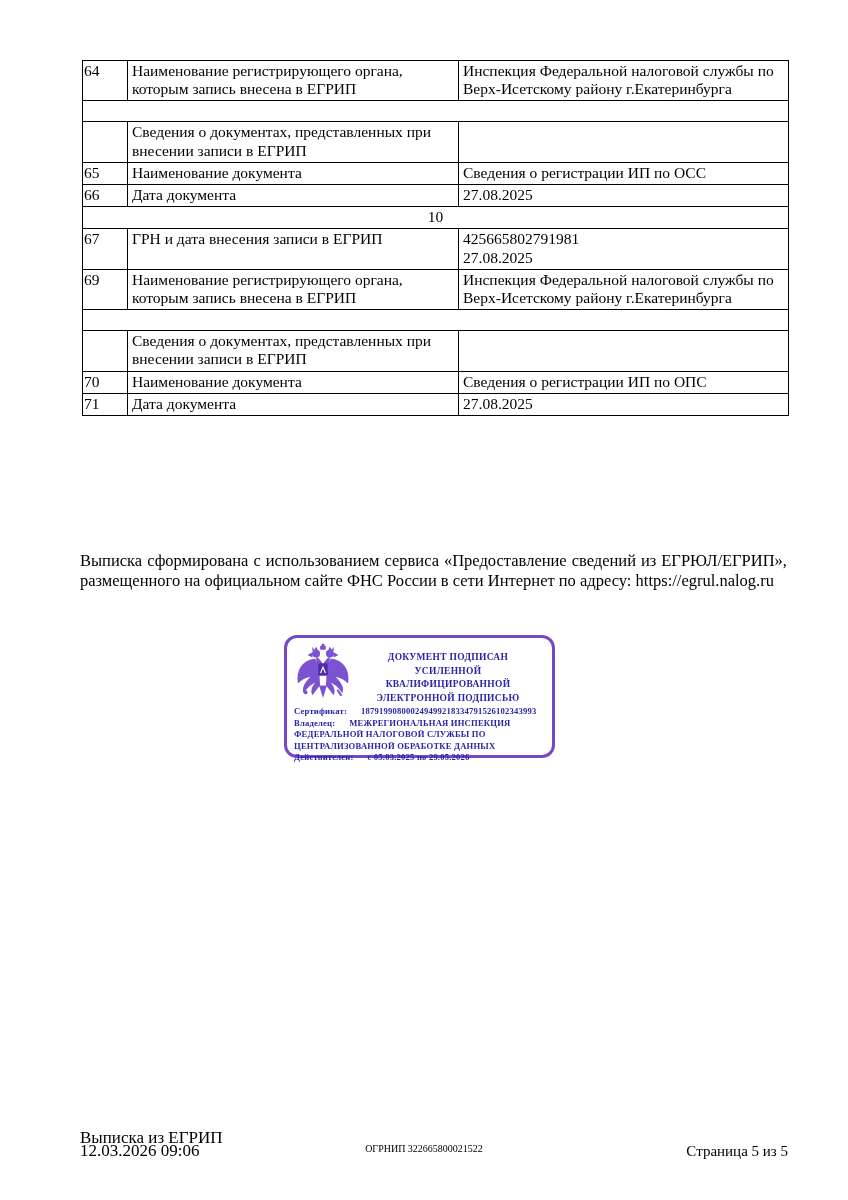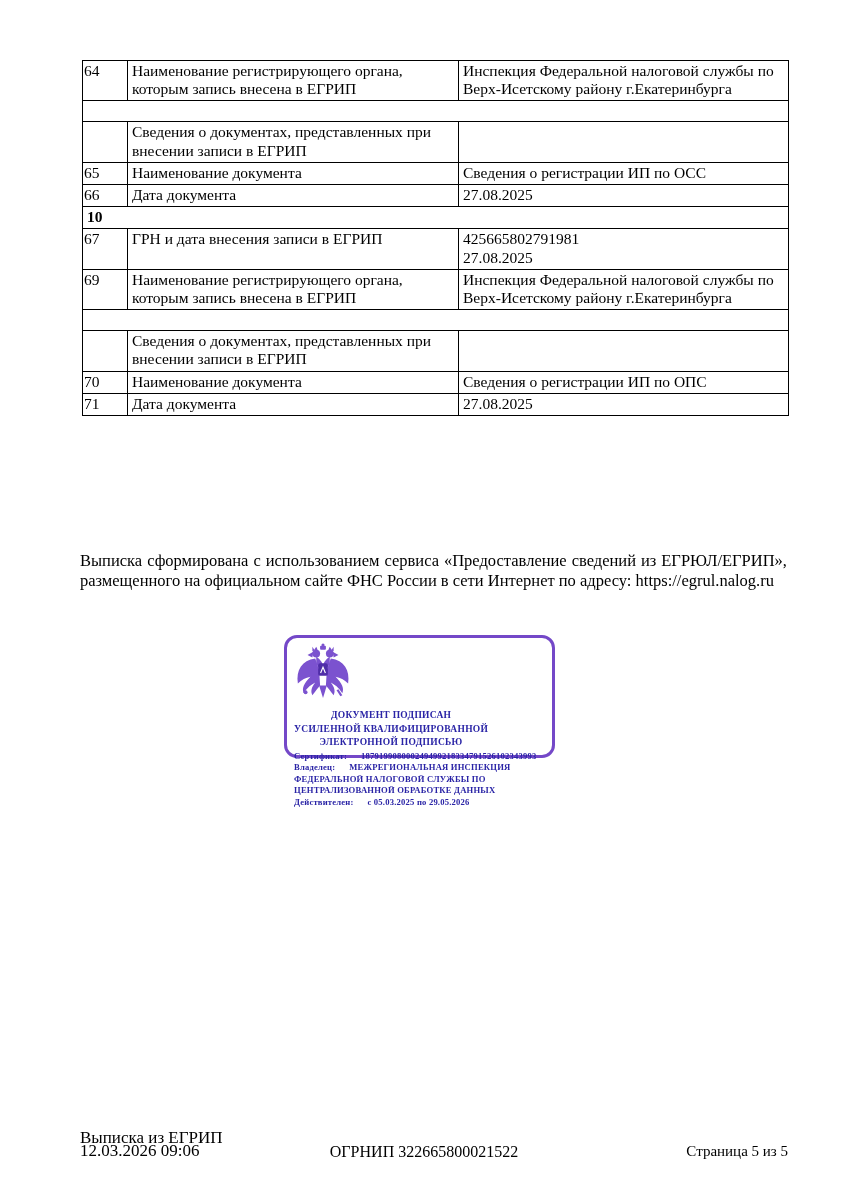--- a/index.html
+++ b/index.html
@@ -28,21 +28,21 @@
     line-height: 18.2px;
   }
   .doc-table td {
     border: 1px solid #000000;
     padding: 1px 4px 2px 4px;
     vertical-align: top;
     word-wrap: break-word;
   }
   .doc-table td.c-num   { padding-left: 1px; padding-right: 1px; }
   .doc-table tr.spacer td   { height: 17px; border-left: 1px solid #000; border-right: 1px solid #000; }
-  .doc-table tr.section td  { font-weight: bold; }
+  .doc-table tr.section td  { text-align: center; font-weight: normal; }
 
   
   .notice {
     position: absolute;
     left: 80px;
     top: 551px;
     width: 707px;
     font-size: 16.5px;
     line-height: 19.5px;
     text-align: justify;
@@ -58,21 +58,20 @@
     box-sizing: border-box;
     border: 3px solid #7448c8;
     border-radius: 13px;
     padding: 4px 8px 4px 7px;
     color: #2a24a6;
     background: #ffffff;
   }
   .stamp-top {
     display: flex;
     align-items: flex-start;
-    flex-direction: column;
   }
   .stamp-emblem {
     width: 58px;
     height: 58px;
     flex: 0 0 58px;
   }
   .stamp-titles {
     flex: 1 1 auto;
     text-align: center;
     font-weight: bold;
@@ -97,21 +96,21 @@
     top: 1131px;
     font-size: 17px;
     line-height: 13px;
   }
   .footer-center {
     position: absolute;
     left: 0;
     top: 1143px;
     width: 848px;
     text-align: center;
-    font-size: 16px;
+    font-size: 10px;
   }
   .footer-right {
     position: absolute;
     right: 60px;
     top: 1143px;
     font-size: 15px;
   }
 </style>
 </head>
 <body>

